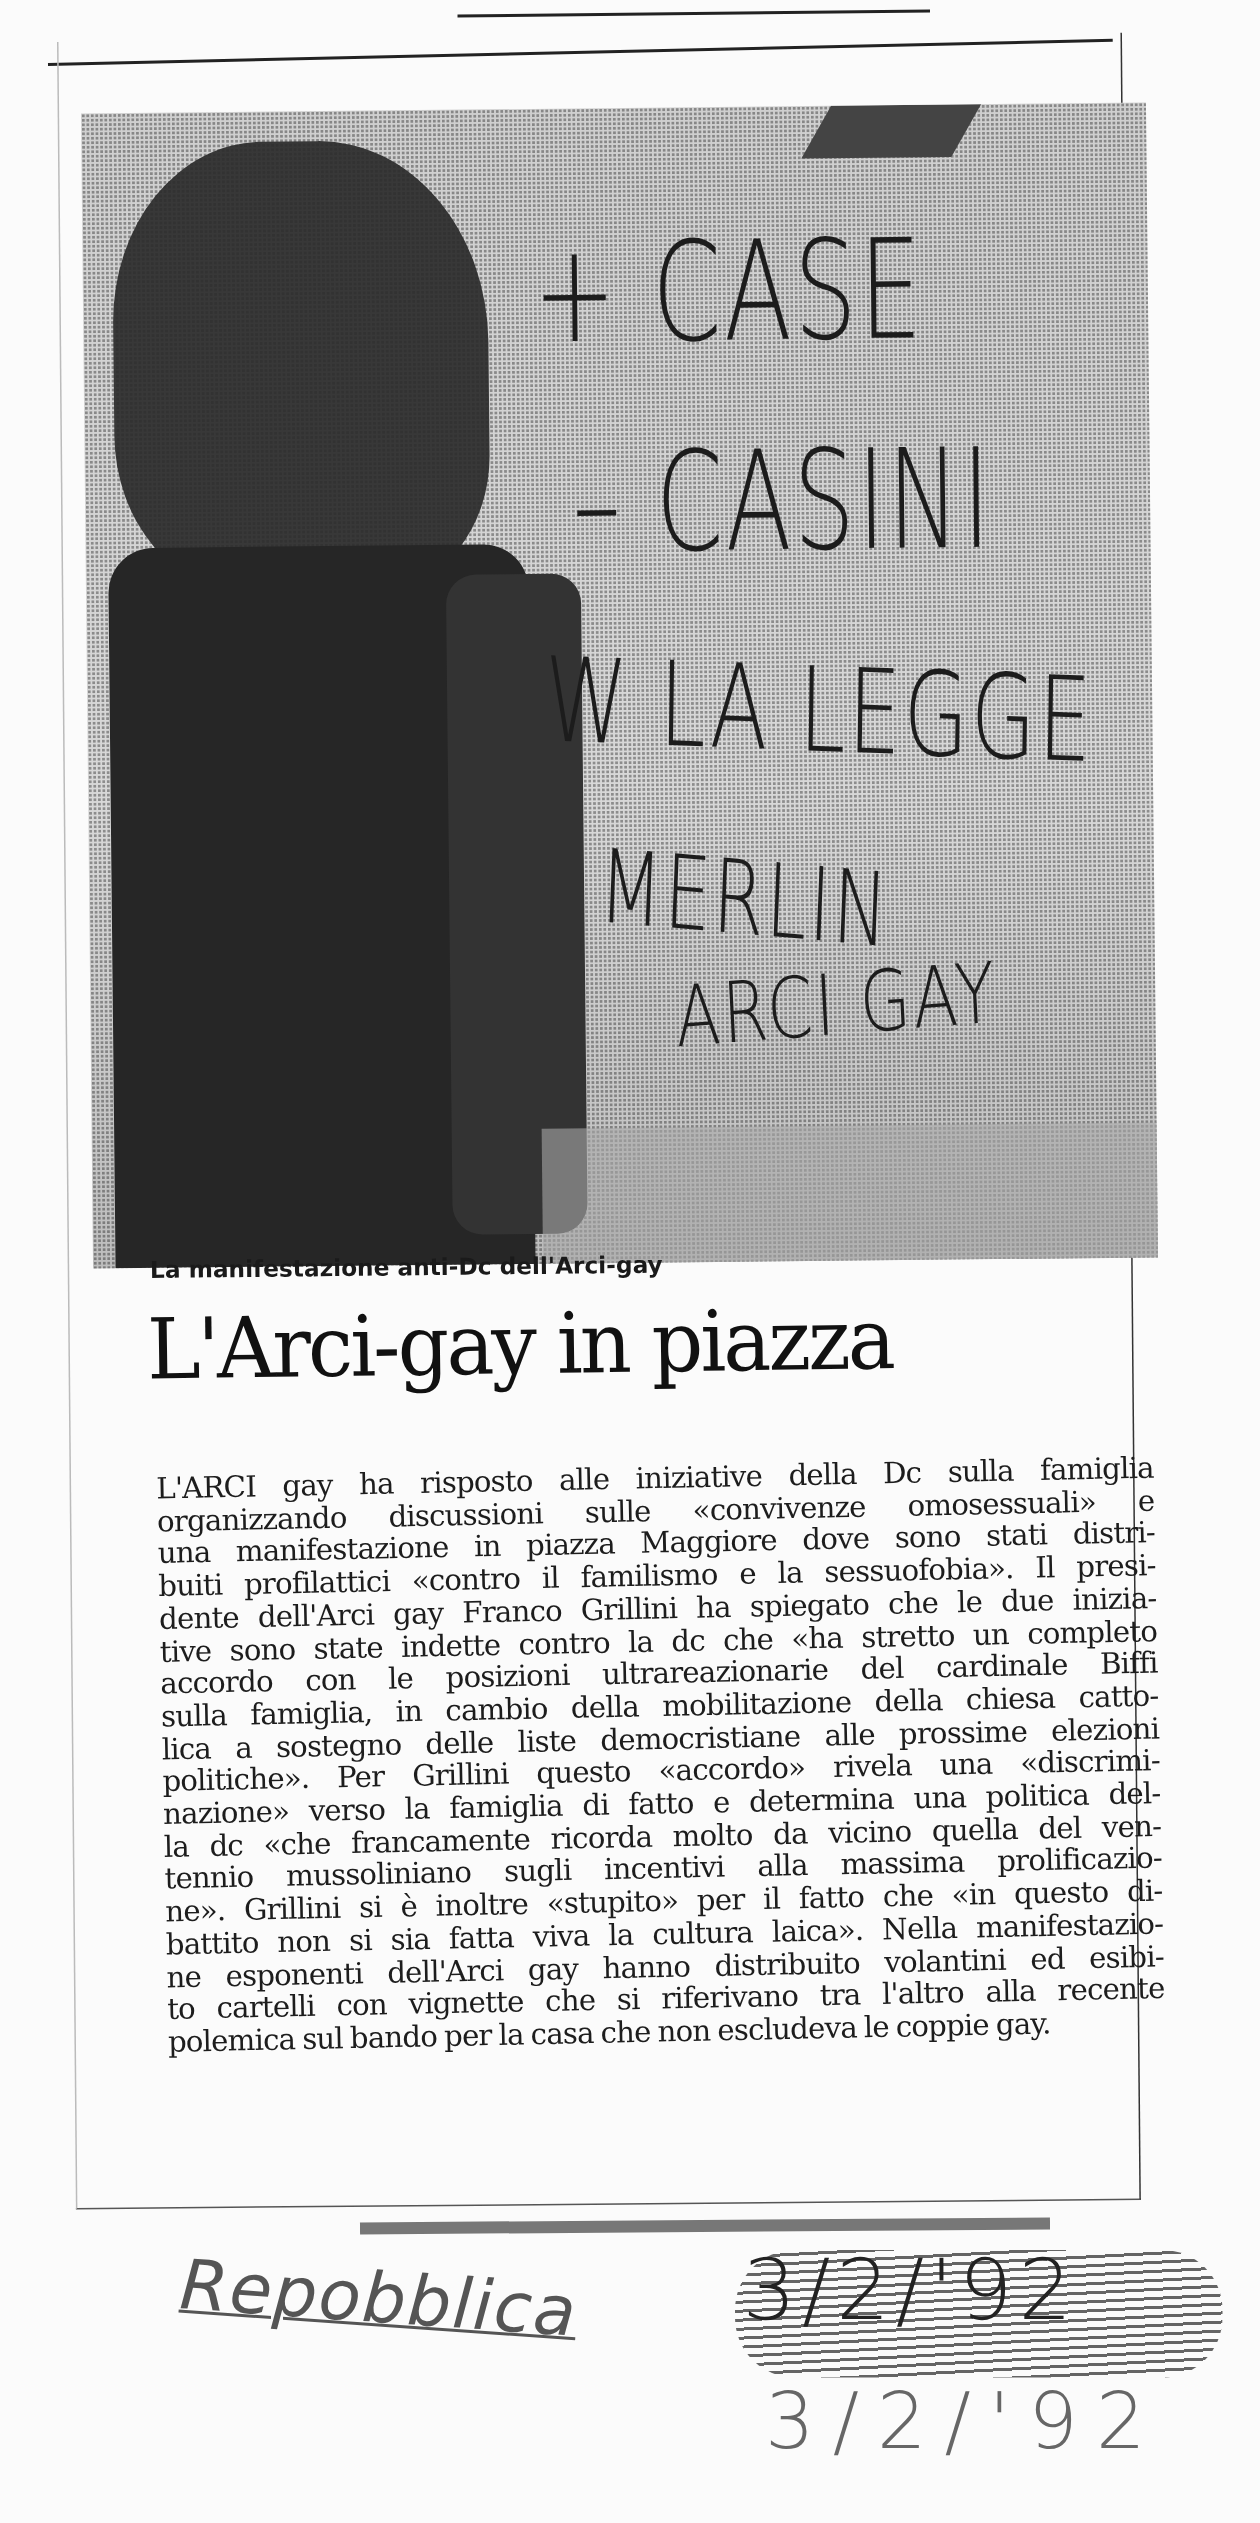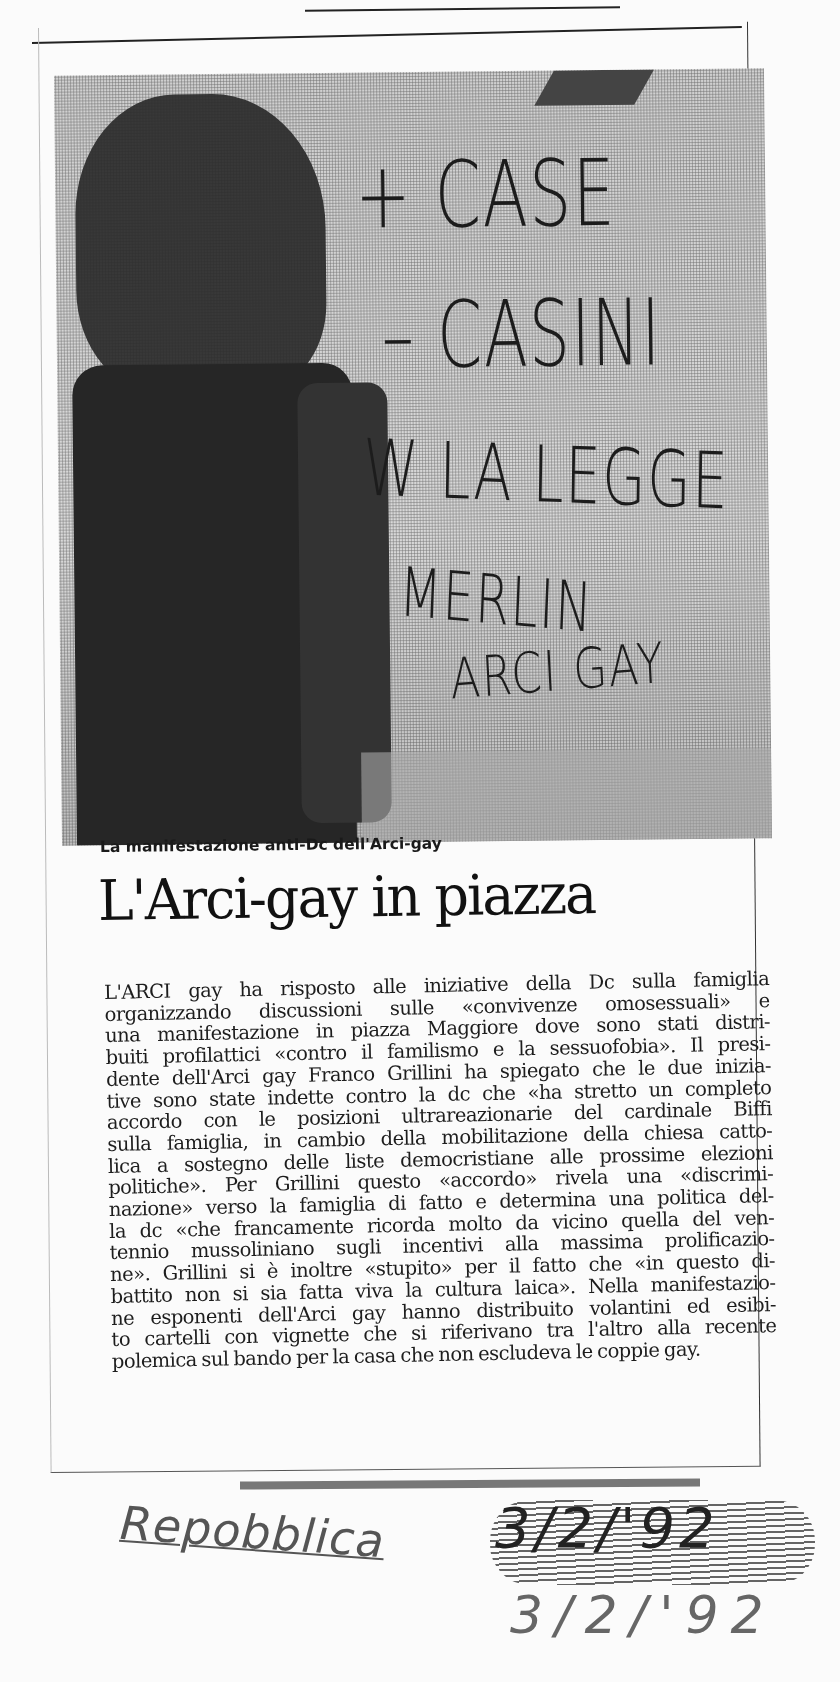--- a/index.html
+++ b/index.html
@@ -47,21 +47,21 @@
     font-size:56px; color:#111; letter-spacing:-2px; white-space:nowrap;
     transform:rotate(-0.8deg) scaleX(0.96); transform-origin:left;
   }
   .article {
     position:absolute; left:104px; top:982px; width:665px;
     font-family:"DejaVu Serif", serif; font-size:19.5px; line-height:21.7px; color:#1d1d1d;
     transform:rotate(-1.2deg); transform-origin:left top;
   }
   .article-line { display:block; white-space:nowrap; text-align:justify; text-align-last:justify; letter-spacing:-0.55px; word-spacing:-1px; }
   .bottom-bar { position:absolute; left:240px; top:1480px; width:460px; height:8px; background:#777; transform:rotate(-0.4deg); }
-  .handwriting { position:absolute; font-family:"DejaVu Sans", sans-serif; color:#555; font-weight:200;font-style:italic; }
+  .handwriting { position:absolute; font-family:"DejaVu Sans", sans-serif; color:#555; font-weight:200; }
   .hw-paper { left:120px; top:1505px; font-size:46px; font-style:italic; transform:rotate(4deg); letter-spacing:1px; text-decoration:underline; text-decoration-thickness:2px; }
   .hw-scribble { left:490px; top:1500px; width:325px; height:85px;
     background:repeating-linear-gradient(-3deg,#333 0 2px,transparent 2px 6px); opacity:0.75; border-radius:40px; }
   .hw-scribble-text { left:495px; top:1495px; font-size:56px; color:#222; letter-spacing:4px; }
   .hw-date { left:510px; top:1585px; font-size:52px; letter-spacing:12px; color:#666; }
 </style>
 </head>
 <body>
 
 <div class="top-rule-1"></div>

